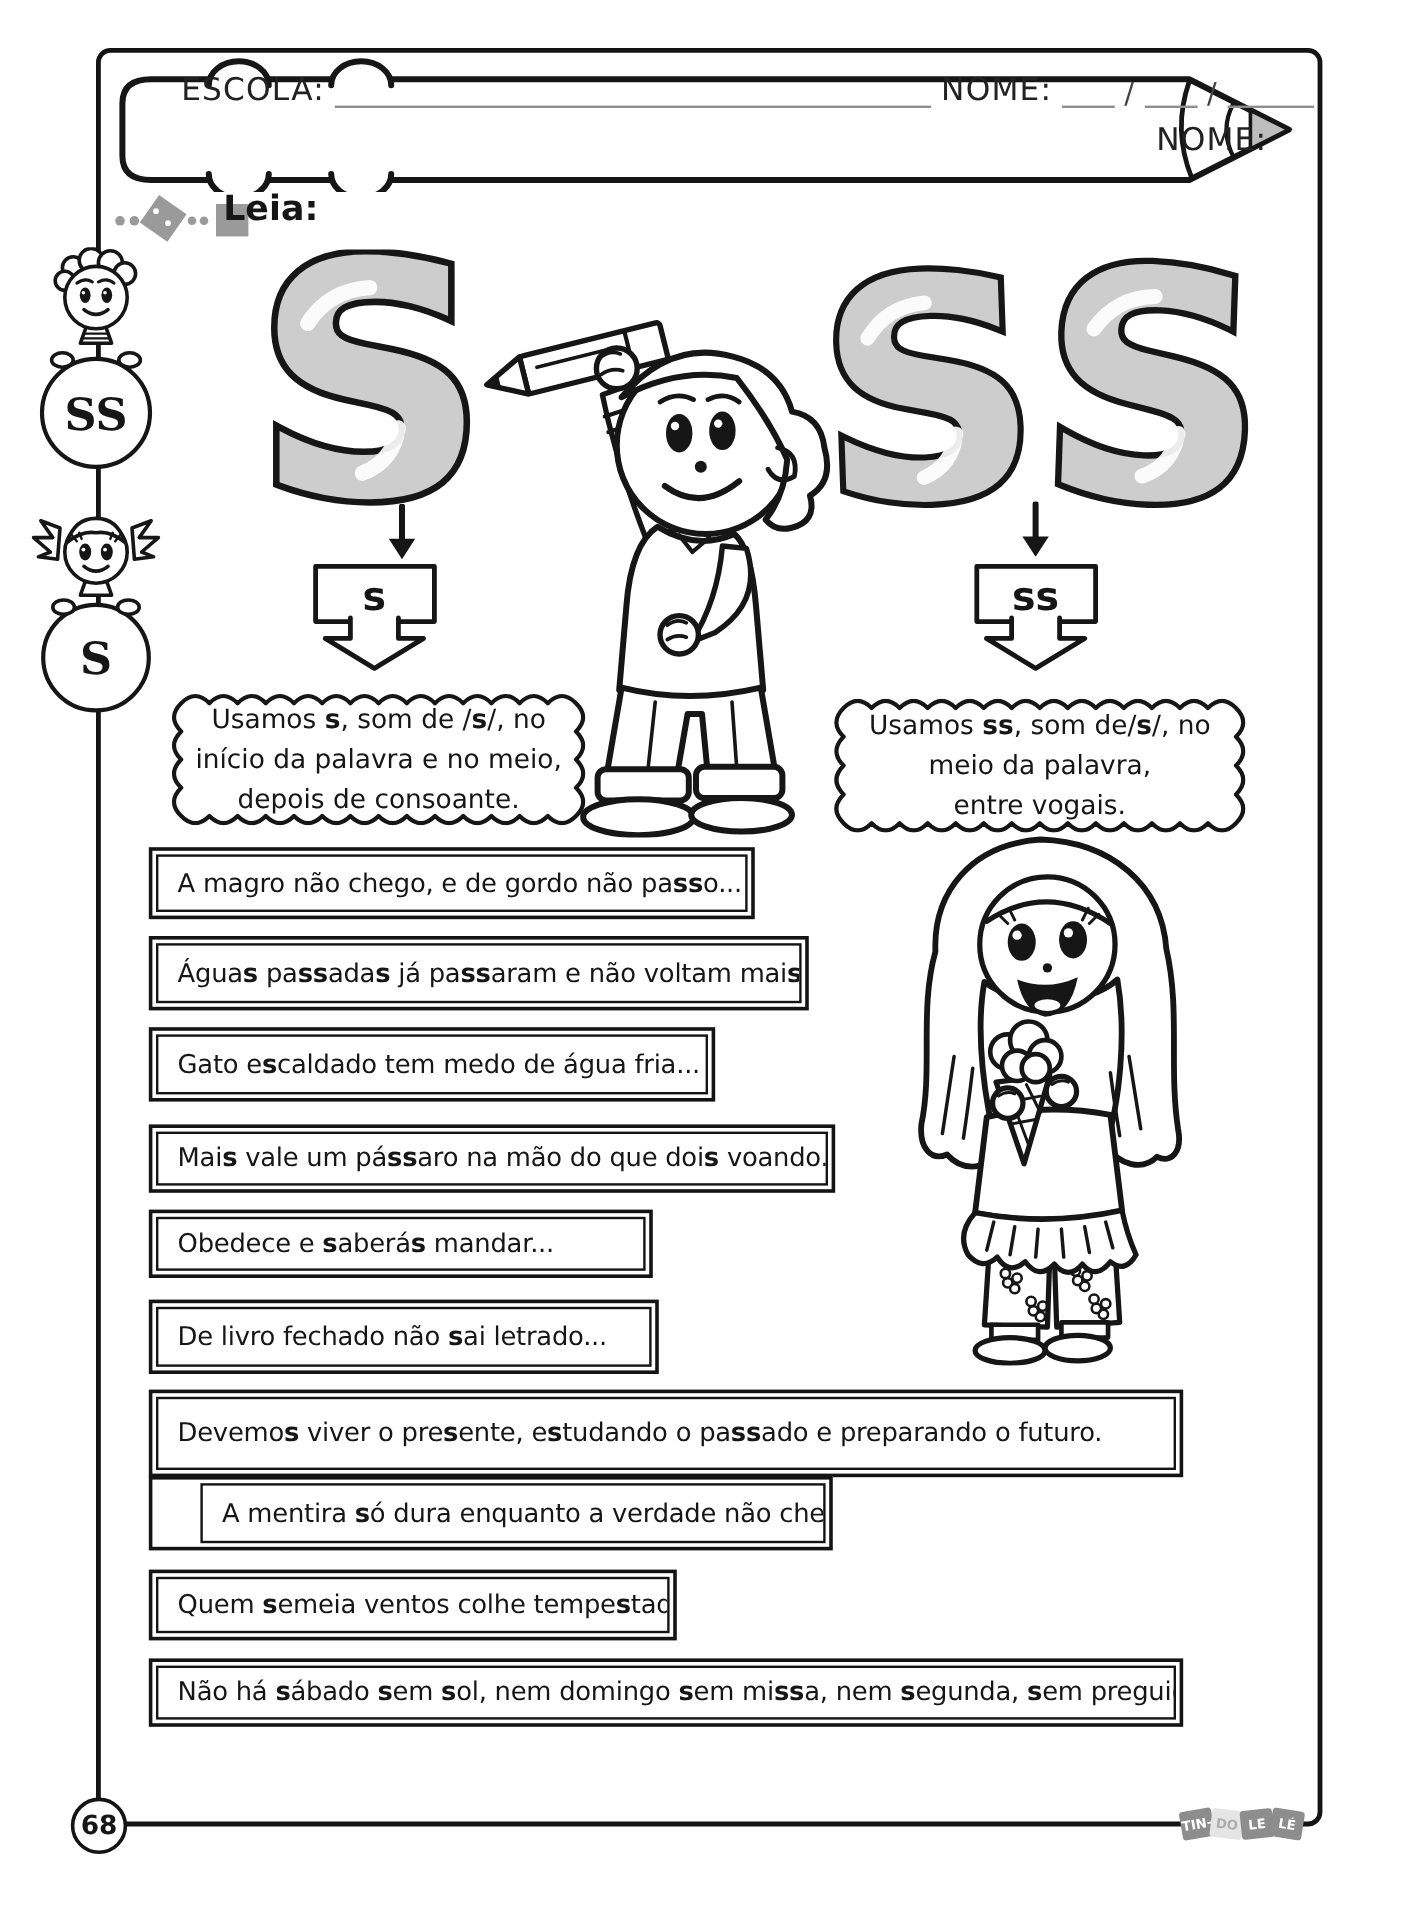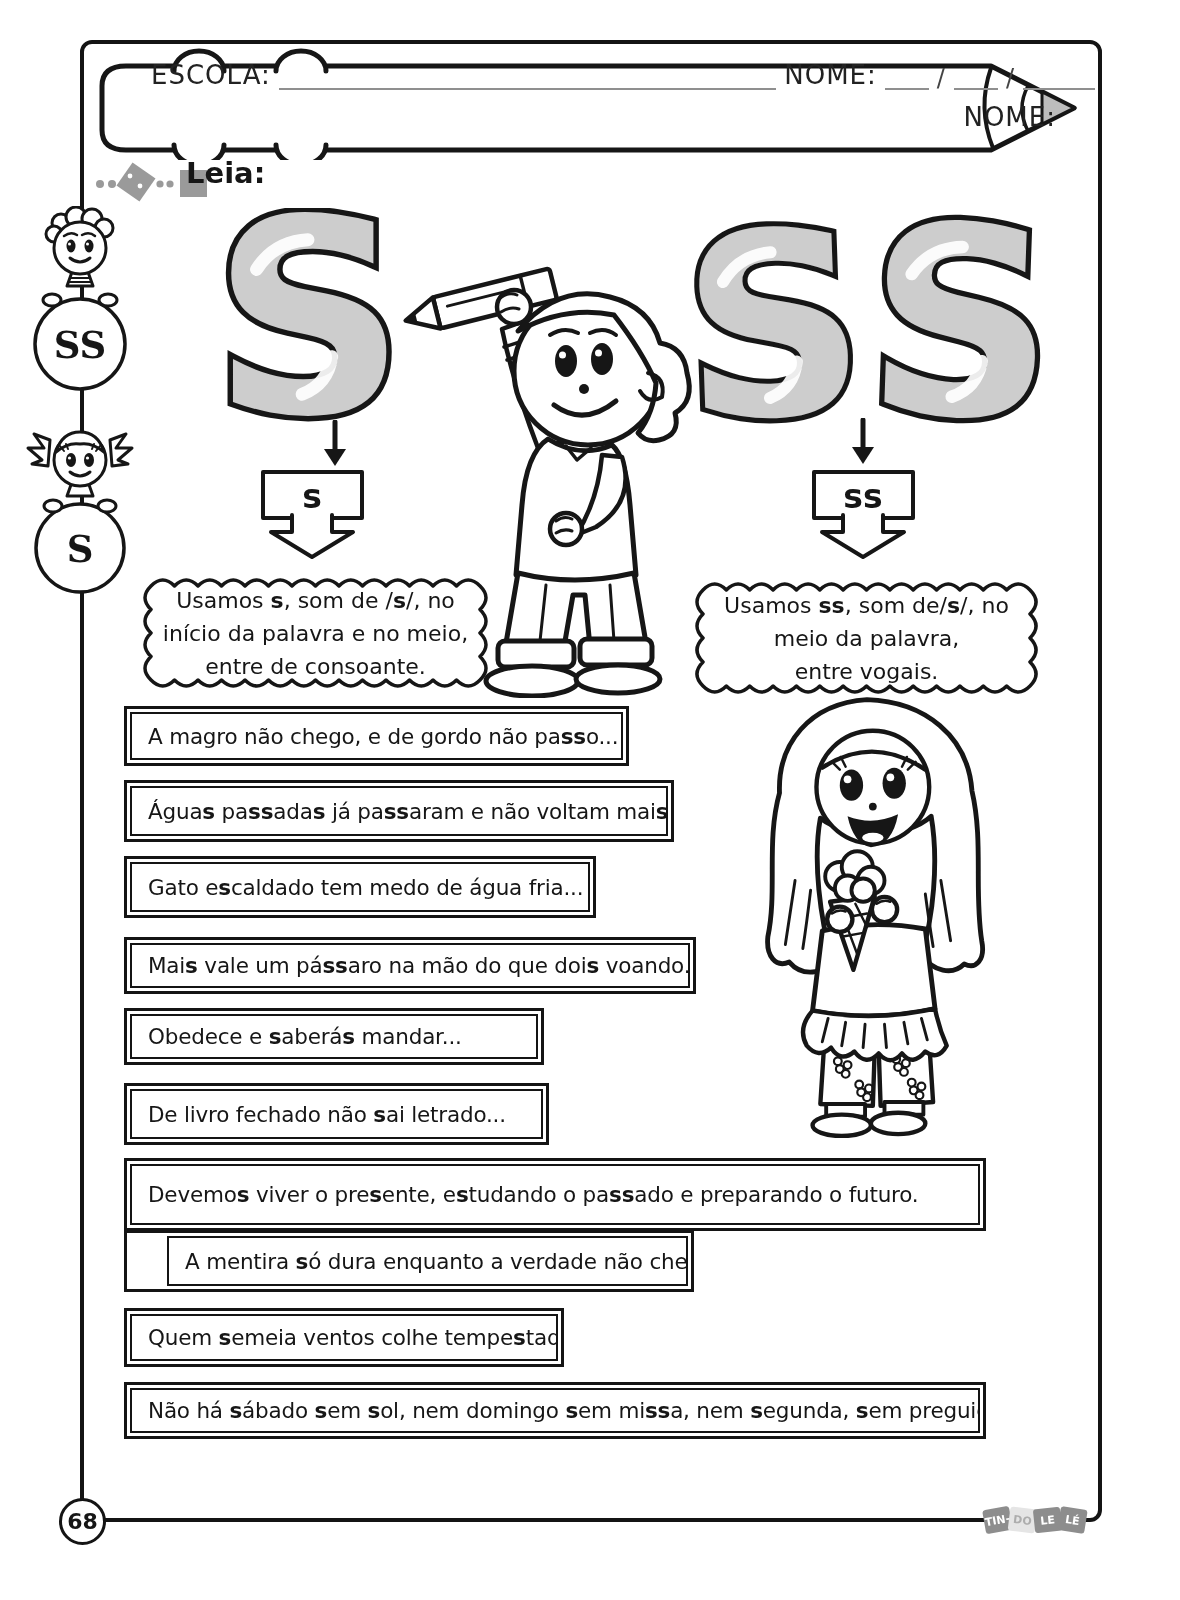--- a/index.html
+++ b/index.html
@@ -205,21 +205,21 @@
     <text class="tagtext" x="57" y="40" text-anchor="middle">ss</text>
   </svg>
 
   <div class="wavy-wrap" style="left:143px;top:578px;width:345px;height:110px;">
     <svg class="wavy" width="345" height="110" viewBox="0 0 345 110">
         <path class="wh" stroke-width="3.5" d="M 8,8 q 11.75 -12 23.5 0 q 11.75 -12 23.5 0 q 11.75 -12 23.5 0 q 11.75 -12 23.5 0 q 11.75 -12 23.5 0 q 11.75 -12 23.5 0 q 11.75 -12 23.5 0 q 11.75 -12 23.5 0 q 11.75 -12 23.5 0 q 11.75 -12 23.5 0 q 11.75 -12 23.5 0 q 11.75 -12 23.5 0 q 11.75 -12 23.5 0 q 11.75 -12 23.5 0 q 12 11.75 0 23.5 q 12 11.75 0 23.5 q 12 11.75 0 23.5 q 12 11.75 0 23.5 q -11.75 12 -23.5 0 q -11.75 12 -23.5 0 q -11.75 12 -23.5 0 q -11.75 12 -23.5 0 q -11.75 12 -23.5 0 q -11.75 12 -23.5 0 q -11.75 12 -23.5 0 q -11.75 12 -23.5 0 q -11.75 12 -23.5 0 q -11.75 12 -23.5 0 q -11.75 12 -23.5 0 q -11.75 12 -23.5 0 q -11.75 12 -23.5 0 q -11.75 12 -23.5 0 q -12 -11.75 0 -23.5 q -12 -11.75 0 -23.5 q -12 -11.75 0 -23.5 q -12 -11.75 0 -23.5 Z"></path>
       </svg>
     <div class="wavy-text">
       <span>Usamos <b>s</b>, som de /<b>s</b>/, no</span>
       <span>início da palavra e no meio,</span>
-      <span>entre de consoante.</span>
+      <span>depois de consoante.</span>
     </div>
   </div>
   <div class="wavy-wrap" style="left:695px;top:582px;width:343px;height:112px;">
     <svg class="wavy" width="343" height="112" viewBox="0 0 343 112">
         <path class="wh" stroke-width="3.5" d="M 8,8 q 11.678571428571429 -12 23.357142857142858 0 q 11.678571428571429 -12 23.357142857142858 0 q 11.678571428571429 -12 23.357142857142858 0 q 11.678571428571429 -12 23.357142857142858 0 q 11.678571428571429 -12 23.357142857142858 0 q 11.678571428571429 -12 23.357142857142858 0 q 11.678571428571429 -12 23.357142857142858 0 q 11.678571428571429 -12 23.357142857142858 0 q 11.678571428571429 -12 23.357142857142858 0 q 11.678571428571429 -12 23.357142857142858 0 q 11.678571428571429 -12 23.357142857142858 0 q 11.678571428571429 -12 23.357142857142858 0 q 11.678571428571429 -12 23.357142857142858 0 q 11.678571428571429 -12 23.357142857142858 0 q 12 12 0 24 q 12 12 0 24 q 12 12 0 24 q 12 12 0 24 q -11.678571428571429 12 -23.357142857142858 0 q -11.678571428571429 12 -23.357142857142858 0 q -11.678571428571429 12 -23.357142857142858 0 q -11.678571428571429 12 -23.357142857142858 0 q -11.678571428571429 12 -23.357142857142858 0 q -11.678571428571429 12 -23.357142857142858 0 q -11.678571428571429 12 -23.357142857142858 0 q -11.678571428571429 12 -23.357142857142858 0 q -11.678571428571429 12 -23.357142857142858 0 q -11.678571428571429 12 -23.357142857142858 0 q -11.678571428571429 12 -23.357142857142858 0 q -11.678571428571429 12 -23.357142857142858 0 q -11.678571428571429 12 -23.357142857142858 0 q -11.678571428571429 12 -23.357142857142858 0 q -12 -12 0 -24 q -12 -12 0 -24 q -12 -12 0 -24 q -12 -12 0 -24 Z"></path>
       </svg>
     <div class="wavy-text">
       <span>Usamos <b>ss</b>, som de/<b>s</b>/, no</span>
       <span>meio da palavra,</span>
       <span>entre vogais.</span>

